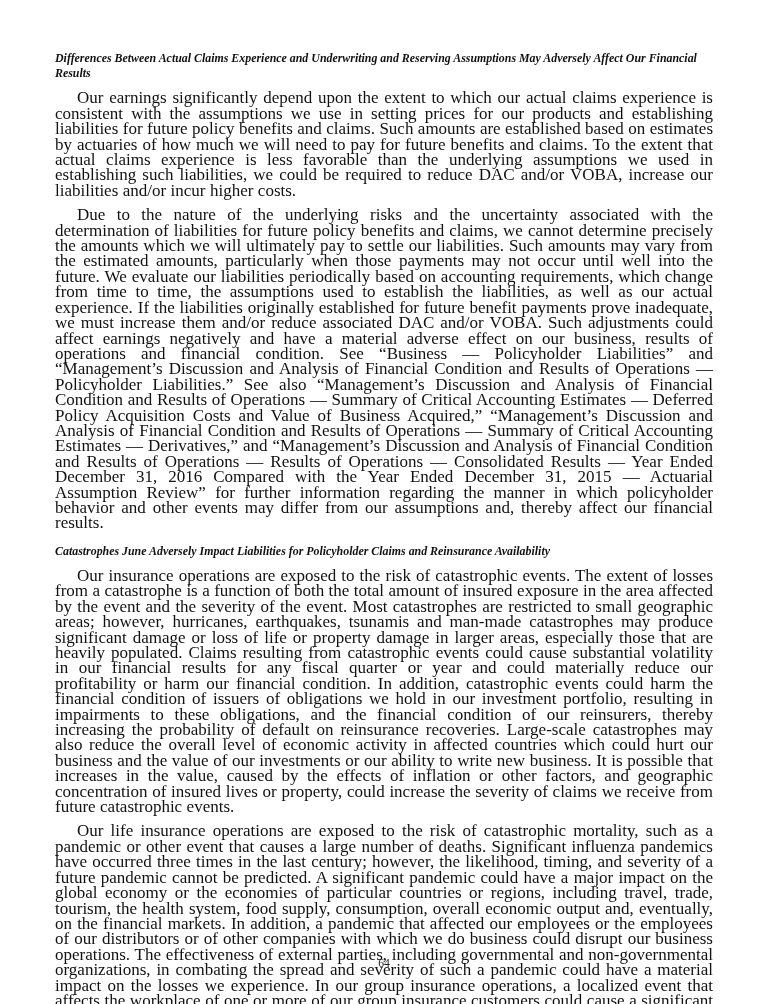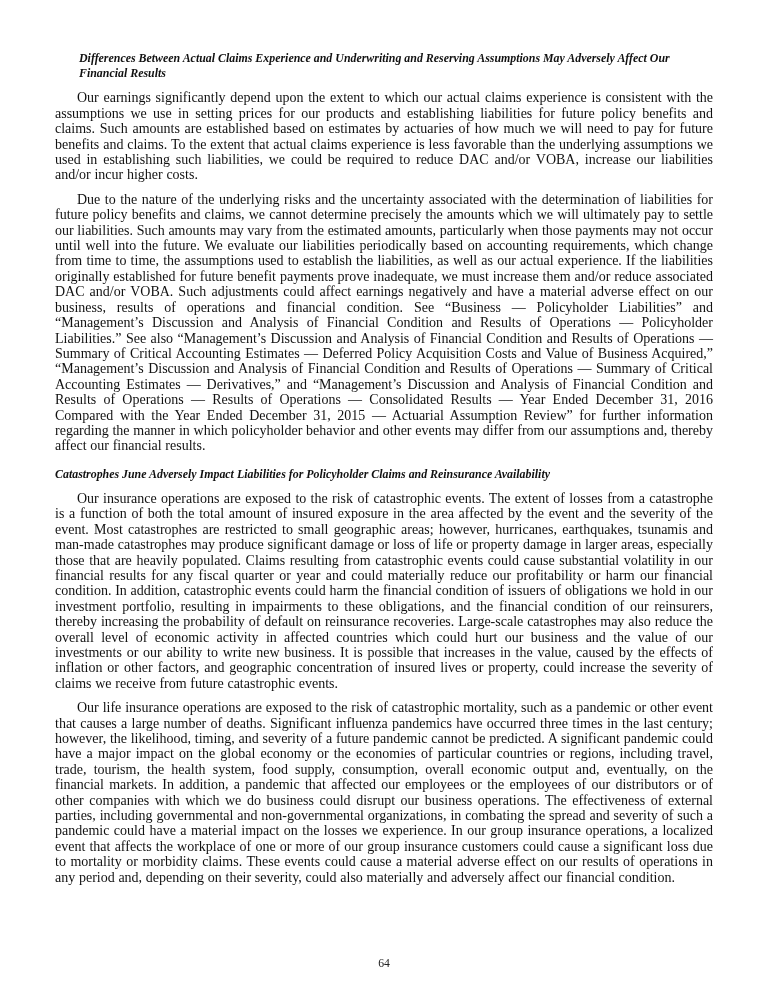--- a/index.html
+++ b/index.html
@@ -25,24 +25,23 @@
   .section-heading {
     font-size: 11.9px;
     line-height: 15.2px;
     font-weight: bold;
     font-style: italic;
     text-align: left;
     margin: 13px 0 9px 0;
   }
   .section-heading.first {
     margin-top: 0;
-    margin-left: 24px;
   }
   .body-paragraph {
-    font-size: 14px;
+    font-size: 17px;
     line-height: 15.4px;
     text-align: justify;
     text-indent: 22px;
     margin: 9px 0;
     word-spacing: 0.2px;
   }
   .page-footer {
     position: absolute;
     left: 0;
     right: 0;

